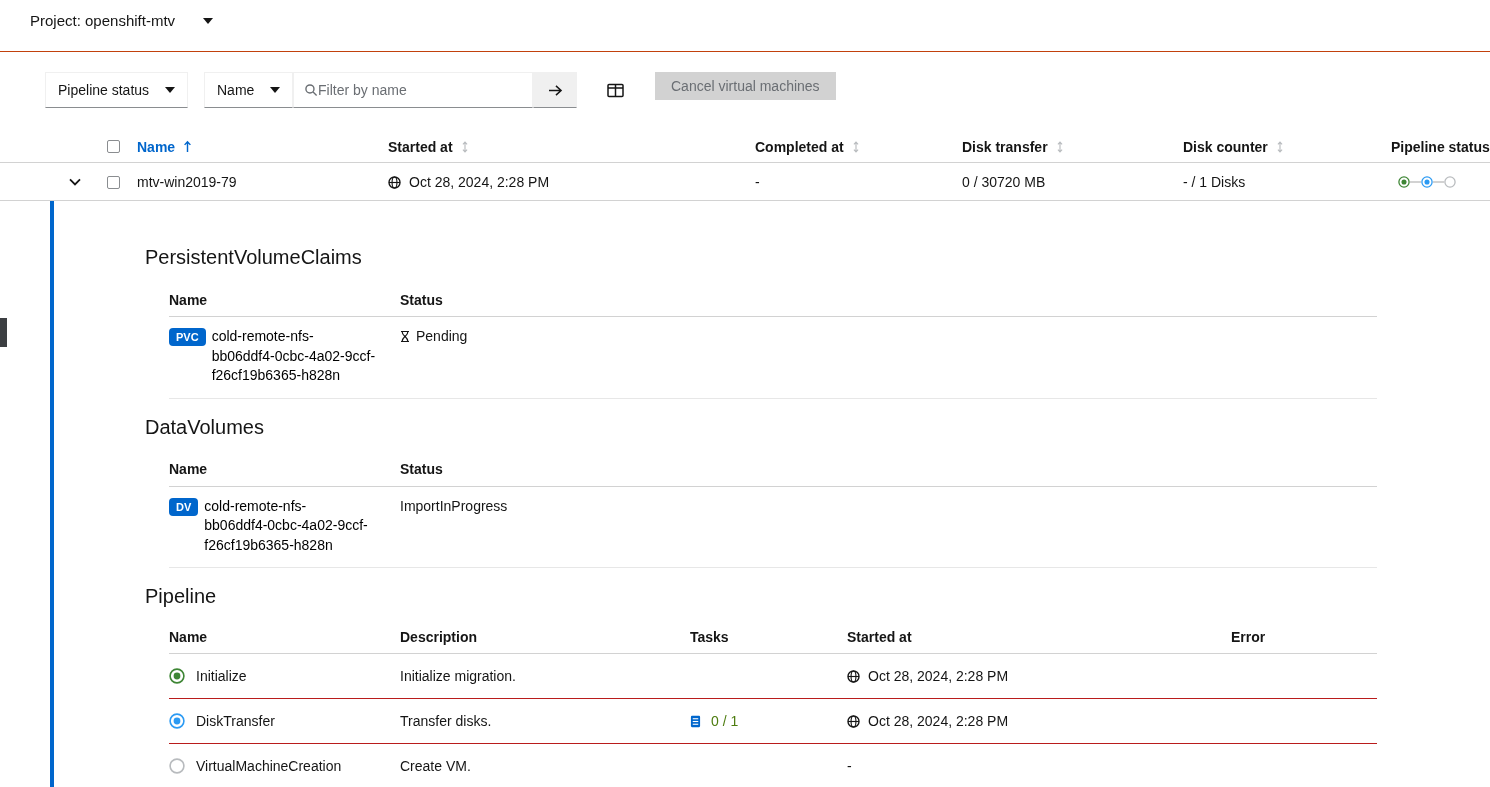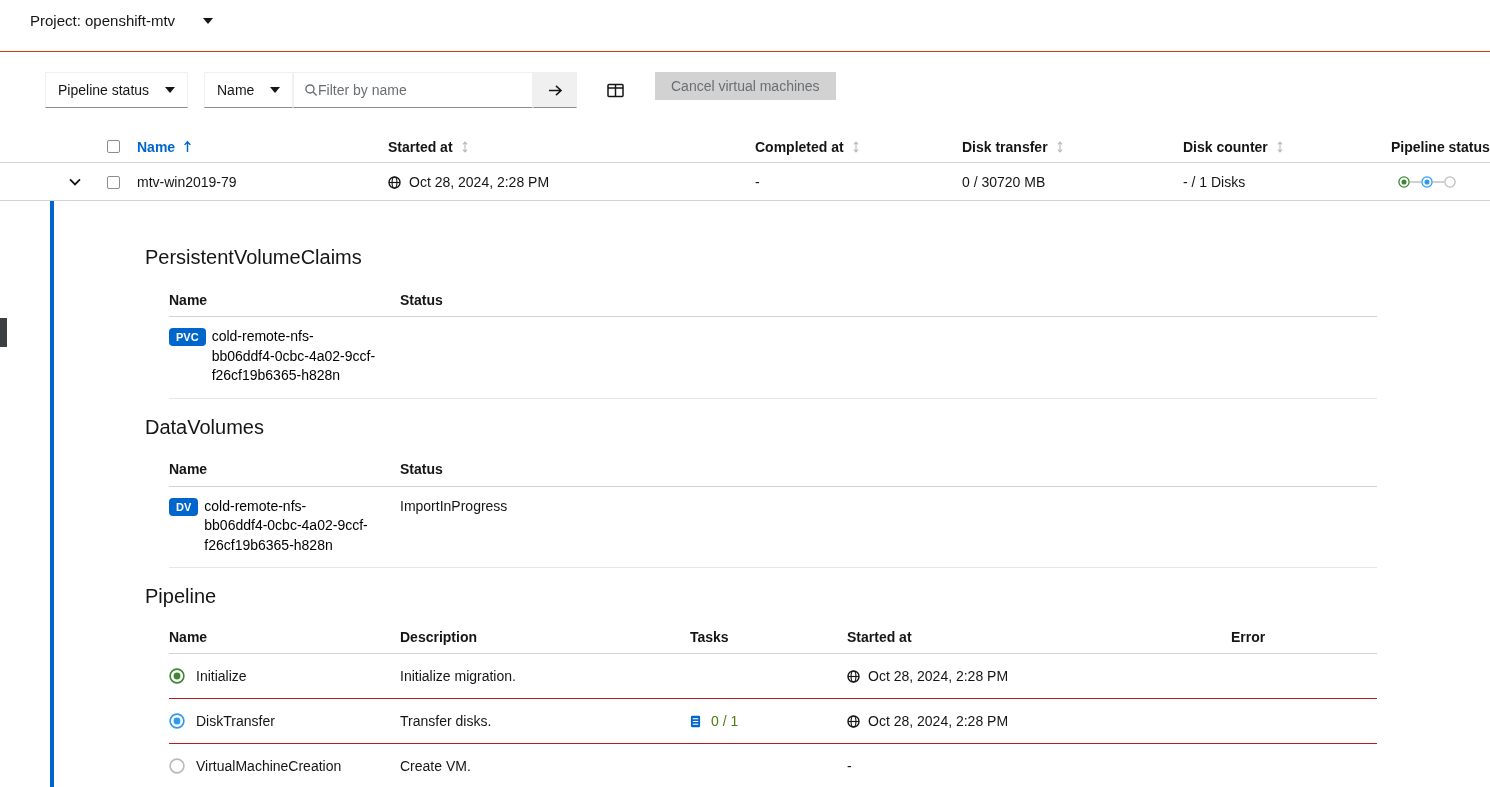--- a/index.html
+++ b/index.html
@@ -321,20 +321,28 @@
         </div>
         <div class="drow g2">
           <div class="name-cell">
             <span class="badge">PVC</span>
             <a class="res-link">
               <div>cold-remote-nfs-</div>
               <div>bb06ddf4-0cbc-4a02-9ccf-</div>
               <div>f26cf19b6365-h828n</div>
             </a>
           </div>
+          <div class="status-cell">
+            <span>
+              <svg width="10" height="13" viewBox="0 0 12 14">
+                  <path d="M1.2 1h9.6M1.2 13h9.6M2.5 1c0 3 2 4.6 3.5 6-1.5 1.4-3.5 3-3.5 6M9.5 1c0 3-2 4.6-3.5 6 1.5 1.4 3.5 3 3.5 6" stroke="#151515" fill="none" stroke-width="1.4"></path>
+                </svg>
+            </span>
+            <span>Pending</span>
+          </div>
         </div>
       </div>
     </div>
 
     <div class="section sec-dv">
       <h2>DataVolumes</h2>
       <div class="dtable">
         <div class="dhead g2">
           <div>Name</div>
           <div>Status</div>

